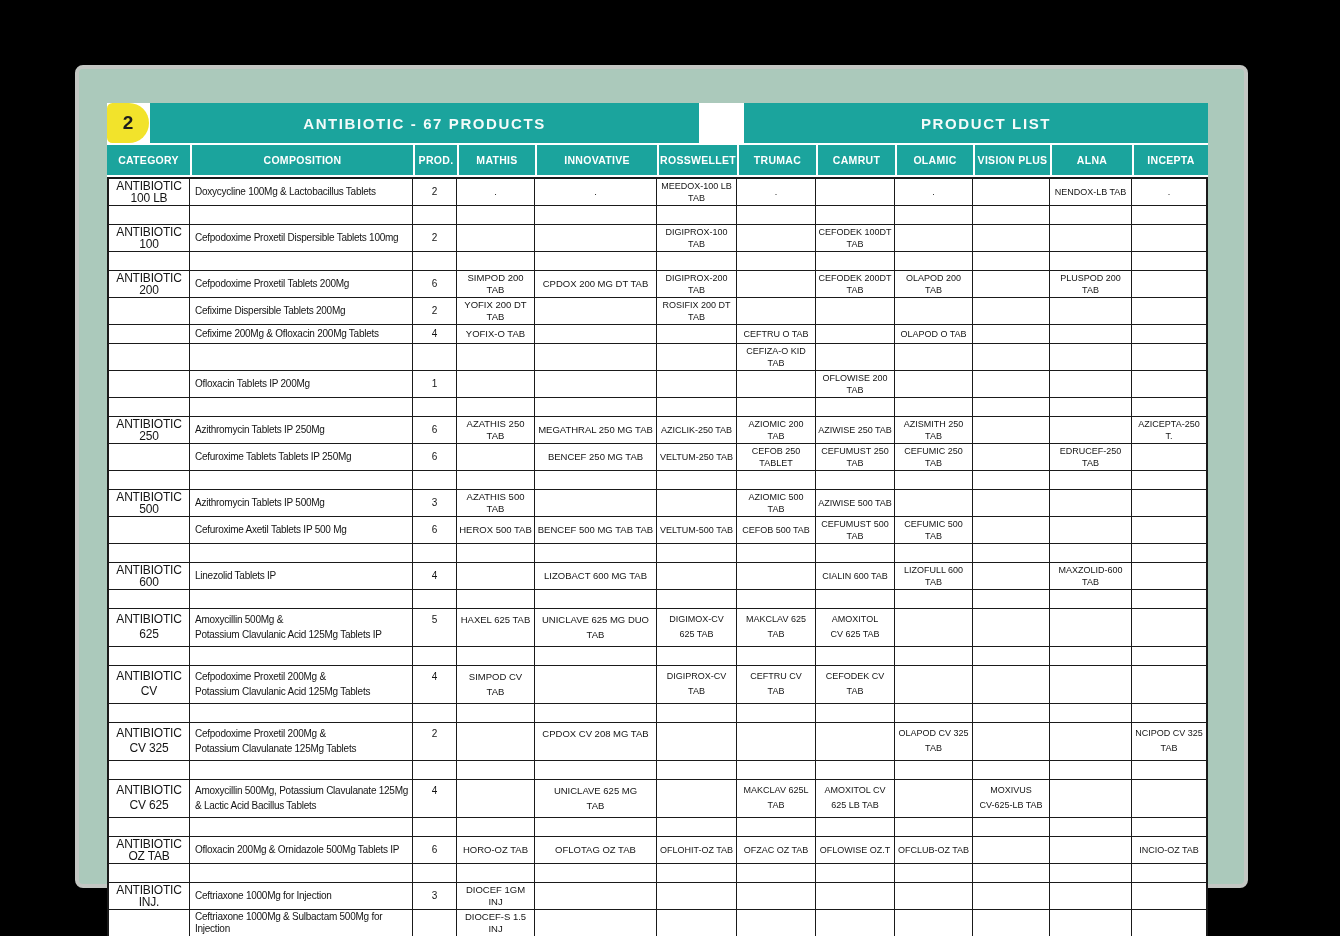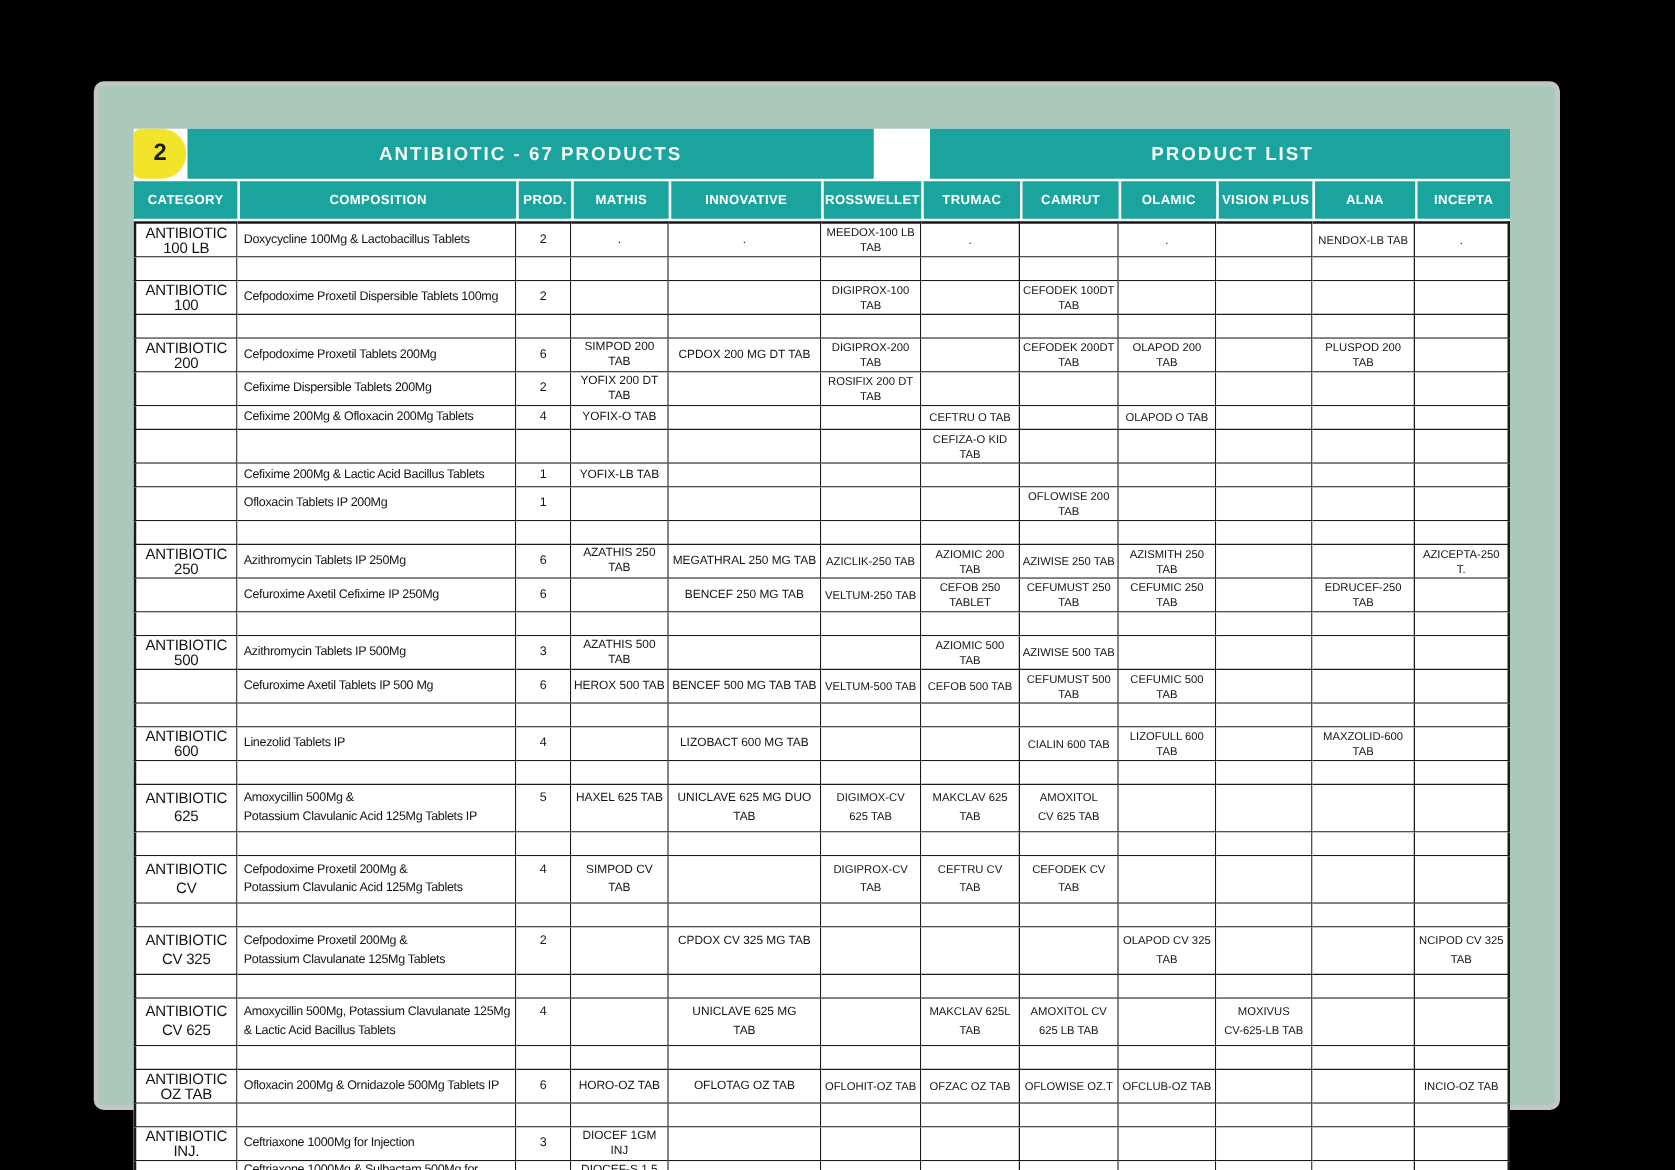--- a/index.html
+++ b/index.html
@@ -253,34 +253,20 @@
             <td class="col-rosswellet"></td>
             <td class="col-trumac">CEFIZA-O KID TAB</td>
             <td class="col-camrut"></td>
             <td class="col-olamic"></td>
             <td class="col-visionplus"></td>
             <td class="col-alna"></td>
             <td class="col-incepta"></td>
           </tr>
           <tr class="row-s">
             <td class="col-category"></td>
-            <td class="col-composition">Cefixime 200Mg &amp; Lactic Acid Bacillus Tablets</td>
-            <td class="col-prod">1</td>
-            <td class="col-mathis">YOFIX-LB TAB</td>
-            <td class="col-innovative"></td>
-            <td class="col-rosswellet"></td>
-            <td class="col-trumac"></td>
-            <td class="col-camrut"></td>
-            <td class="col-olamic"></td>
-            <td class="col-visionplus"></td>
-            <td class="col-alna"></td>
-            <td class="col-incepta"></td>
-          </tr>
-          <tr class="row-s">
-            <td class="col-category"></td>
             <td class="col-composition">Ofloxacin Tablets IP 200Mg</td>
             <td class="col-prod">1</td>
             <td class="col-mathis"></td>
             <td class="col-innovative"></td>
             <td class="col-rosswellet"></td>
             <td class="col-trumac"></td>
             <td class="col-camrut">OFLOWISE 200 TAB</td>
             <td class="col-olamic"></td>
             <td class="col-visionplus"></td>
             <td class="col-alna"></td>
@@ -309,21 +295,21 @@
             <td class="col-rosswellet">AZICLIK-250 TAB</td>
             <td class="col-trumac">AZIOMIC 200 TAB</td>
             <td class="col-camrut">AZIWISE 250 TAB</td>
             <td class="col-olamic">AZISMITH 250 TAB</td>
             <td class="col-visionplus"></td>
             <td class="col-alna"></td>
             <td class="col-incepta">AZICEPTA-250 T.</td>
           </tr>
           <tr class="row-s">
             <td class="col-category"></td>
-            <td class="col-composition">Cefuroxime Axetil Cefixime IP 250Mg</td>
+            <td class="col-composition">Cefuroxime Tablets Tablets IP 250Mg</td>
             <td class="col-prod">6</td>
             <td class="col-mathis"></td>
             <td class="col-innovative">BENCEF 250 MG TAB</td>
             <td class="col-rosswellet">VELTUM-250 TAB</td>
             <td class="col-trumac">CEFOB 250 TABLET</td>
             <td class="col-camrut">CEFUMUST 250 TAB</td>
             <td class="col-olamic">CEFUMIC 250 TAB</td>
             <td class="col-visionplus"></td>
             <td class="col-alna">EDRUCEF-250 TAB</td>
             <td class="col-incepta"></td>
@@ -476,21 +462,21 @@
             <td class="col-visionplus"></td>
             <td class="col-alna"></td>
             <td class="col-incepta"></td>
           </tr>
           <tr class="row-t">
             <td class="col-category">ANTIBIOTIC CV 325</td>
             <td class="col-composition">Cefpodoxime Proxetil 200Mg &amp;
 Potassium Clavulanate 125Mg Tablets</td>
             <td class="col-prod">2</td>
             <td class="col-mathis"></td>
-            <td class="col-innovative">CPDOX CV 325 MG TAB</td>
+            <td class="col-innovative">CPDOX CV 208 MG TAB</td>
             <td class="col-rosswellet"></td>
             <td class="col-trumac"></td>
             <td class="col-camrut"></td>
             <td class="col-olamic">OLAPOD CV 325
 TAB</td>
             <td class="col-visionplus"></td>
             <td class="col-alna"></td>
             <td class="col-incepta">NCIPOD CV 325
 TAB</td>
           </tr>

